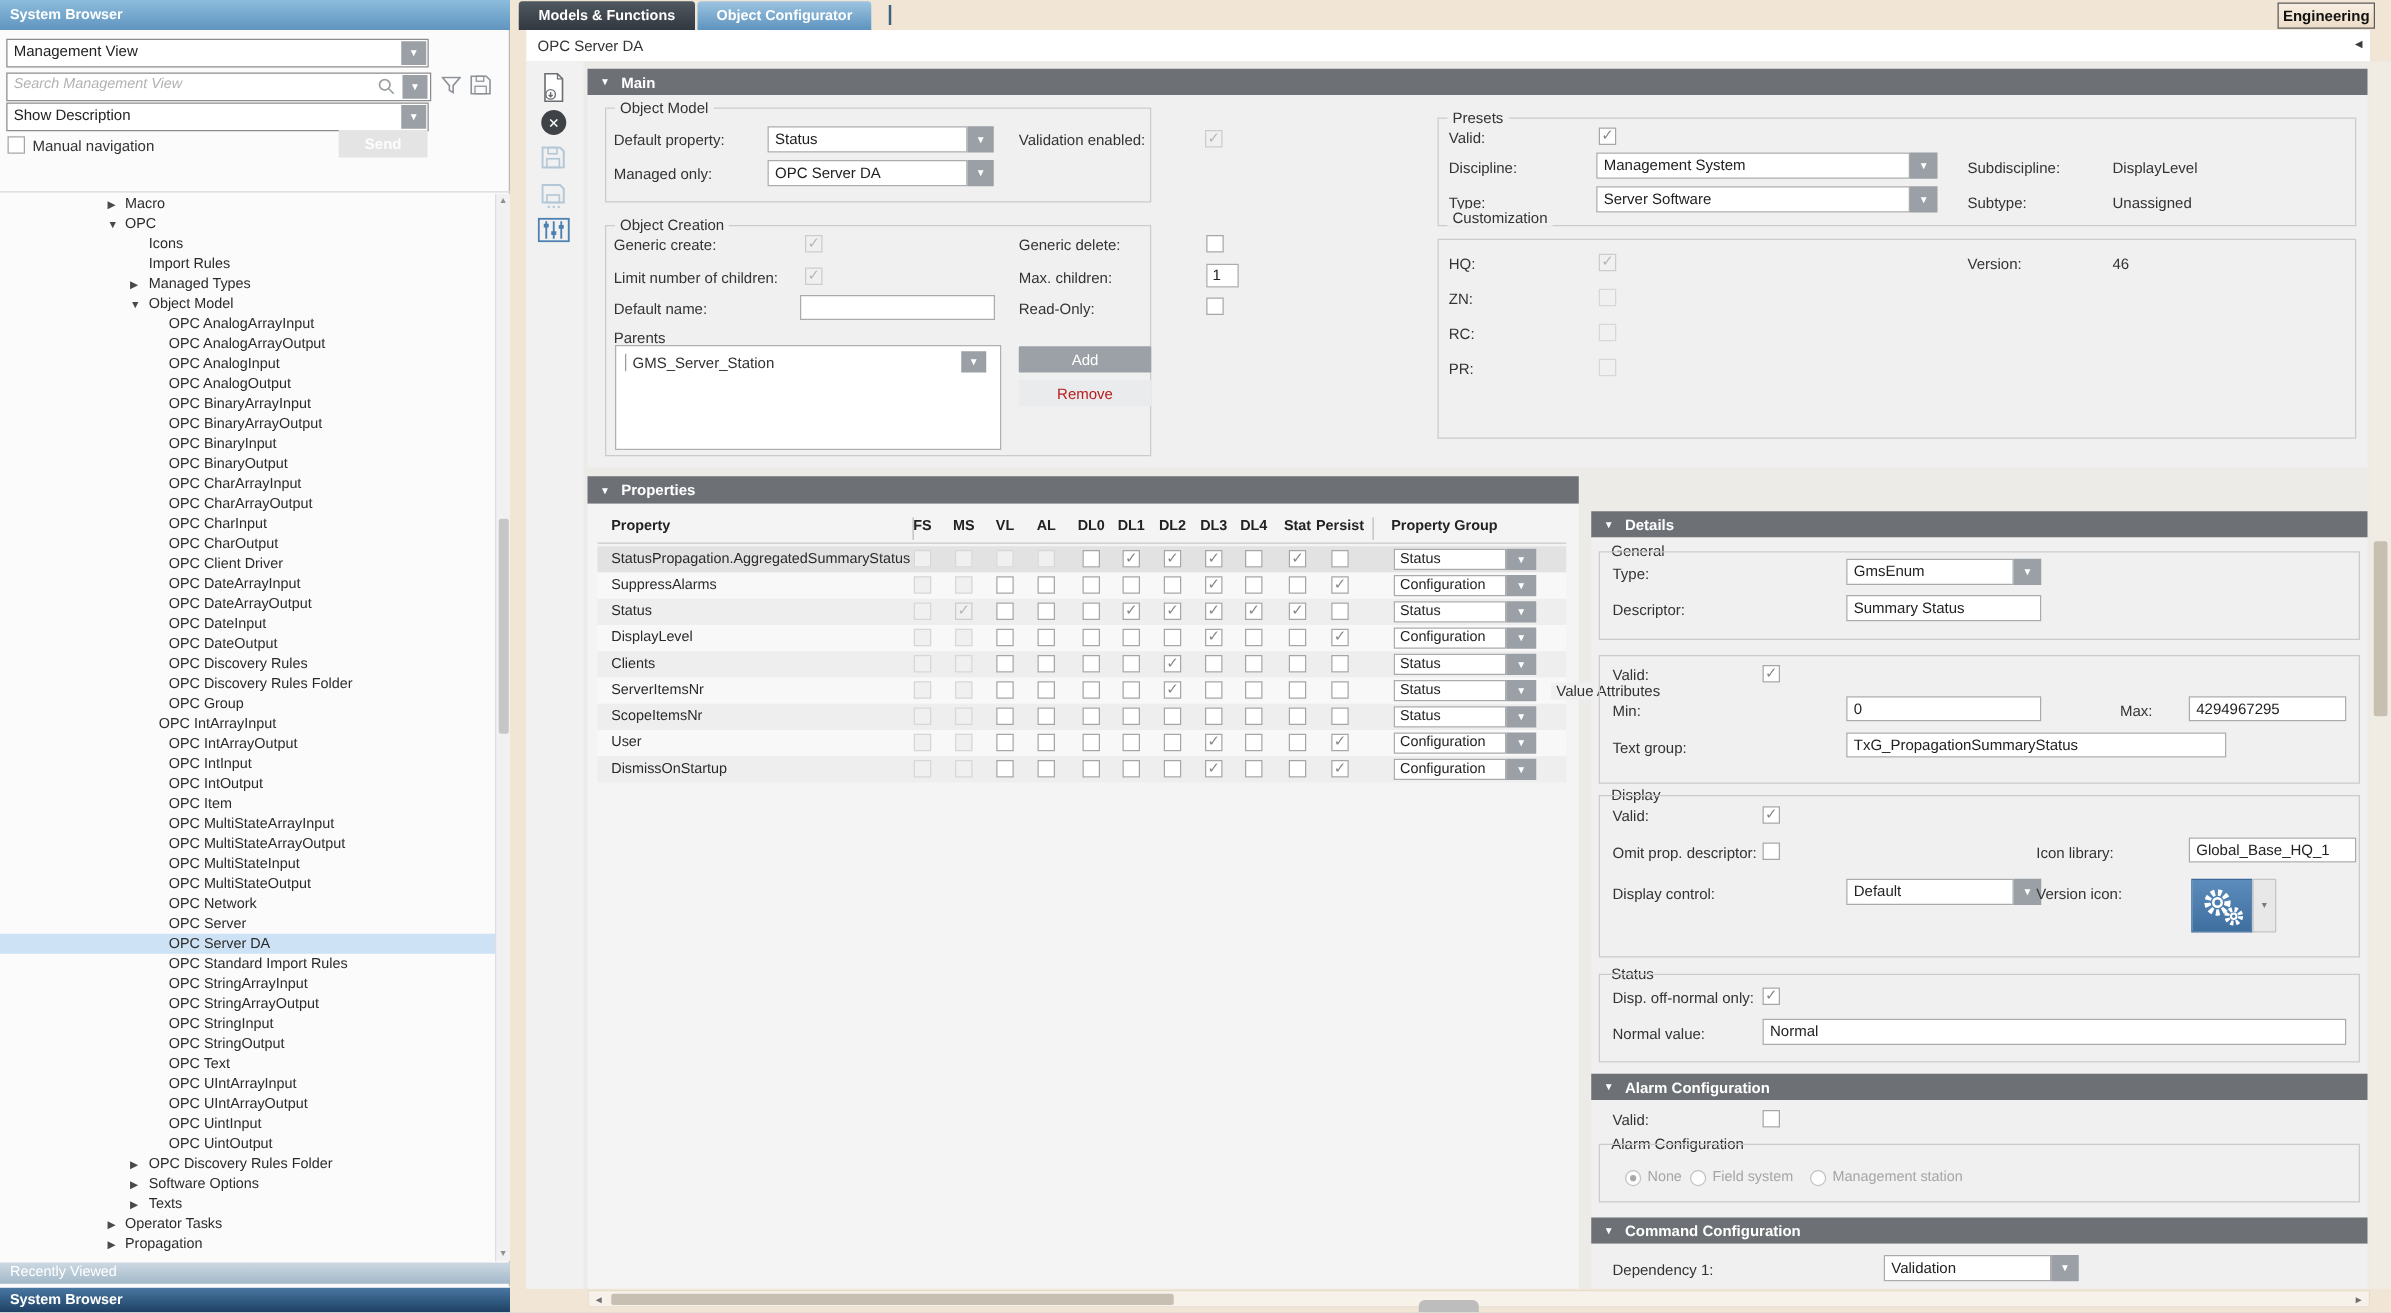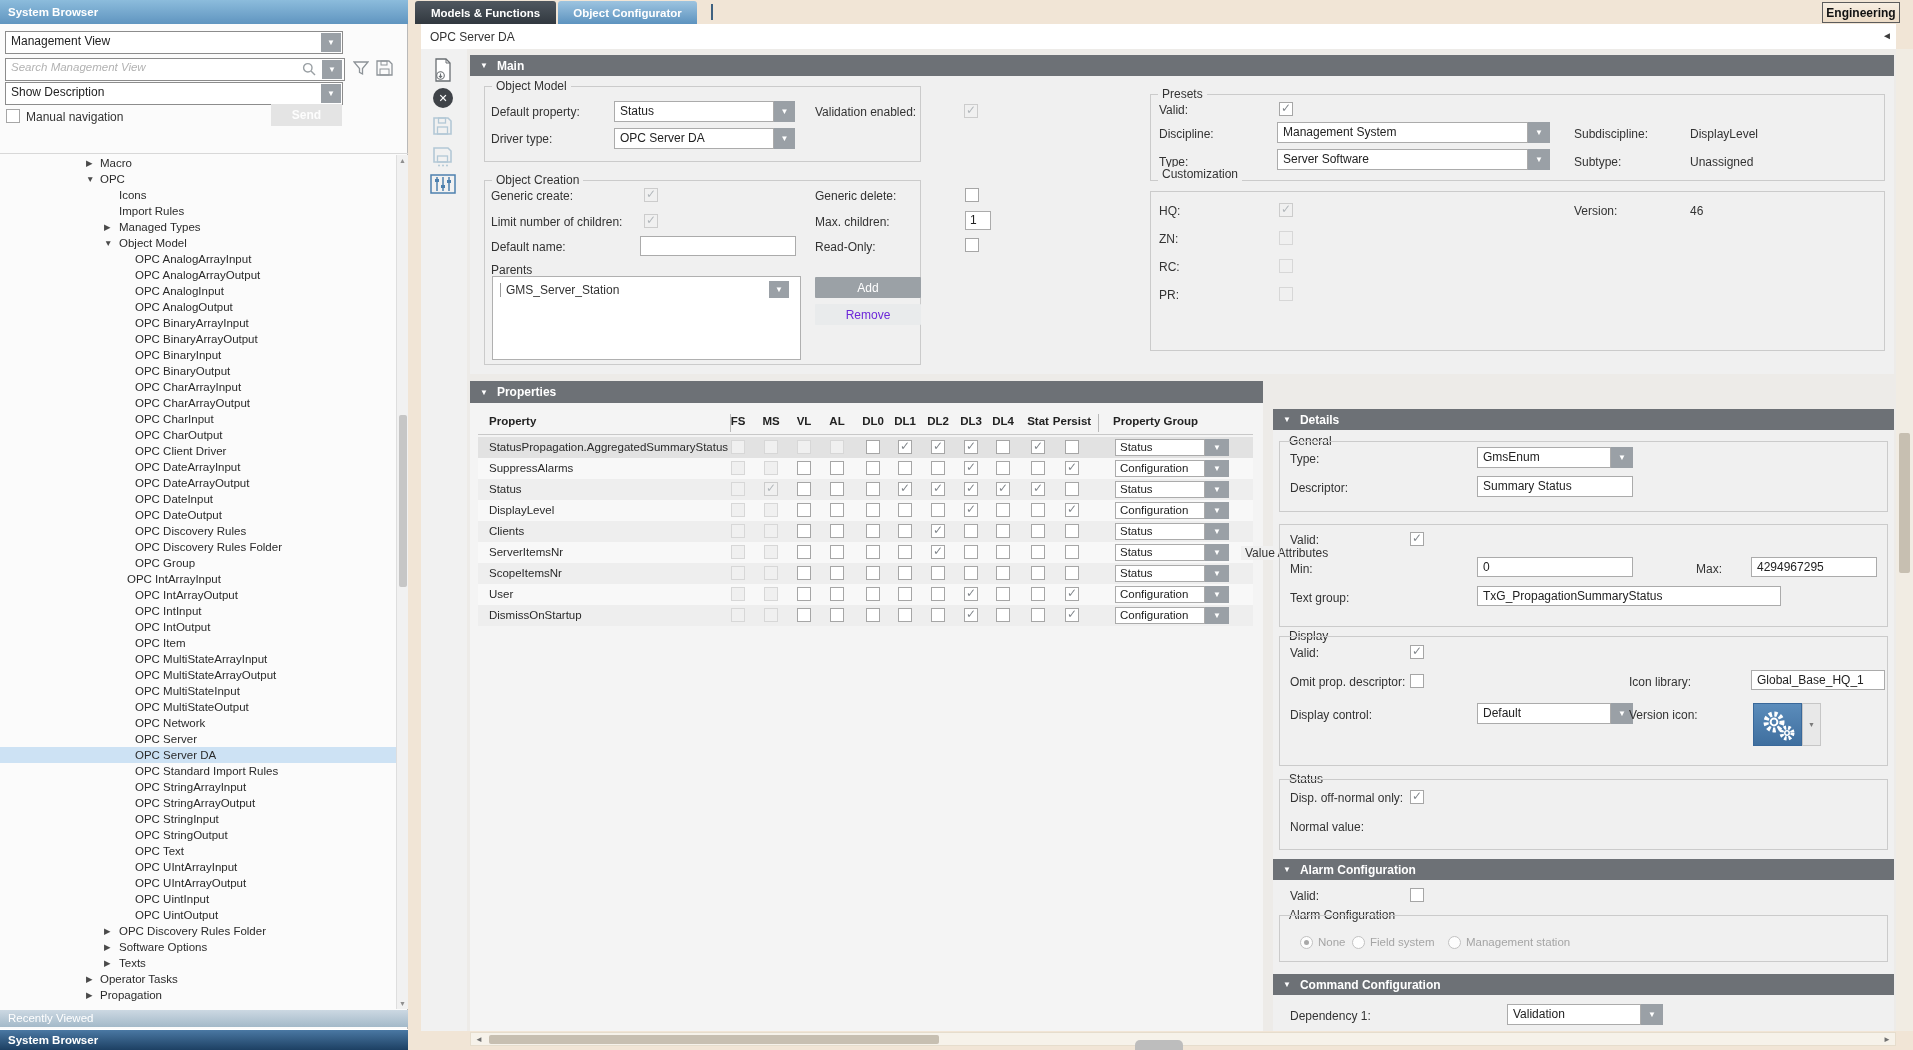--- a/index.html
+++ b/index.html
@@ -34,21 +34,21 @@
   .pname{position:absolute;left:19px;font-size:11.5px;color:#2a2a2a;line-height:21px;white-space:nowrap;}
   .pgfield{position:absolute;background:#fff;border:1px solid #ababab;font-size:11.5px;color:#222;
            padding:1px 4px;box-sizing:border-box;white-space:nowrap;overflow:hidden;}
   .radio{position:absolute;width:13px;height:13px;border:1px solid #c2c2c2;border-radius:50%;
          background:#fdfdfd;box-sizing:border-box;}
   .radio.sel::after{content:"";position:absolute;left:3px;top:3px;width:5px;height:5px;
                     border-radius:50%;background:#a9a9a9;}
   .rlbl{position:absolute;font-size:11.5px;color:#a5a5a5;white-space:nowrap;}
   .btn-gray{position:absolute;background:#9ba1a6;color:#fff;font-size:12px;display:flex;
             align-items:center;justify-content:center;border-radius:1px;}
-  .btn-light{position:absolute;background:#e9ebec;color:#6d28d9;font-size:12px;display:flex;
+  .btn-light{position:absolute;background:#e9ebec;color:#b91c1c;font-size:12px;display:flex;
              align-items:center;justify-content:center;border-radius:1px;}
   .tab{position:absolute;color:#fff;font-size:11.5px;font-weight:bold;display:flex;align-items:center;
        justify-content:center;border-radius:3px 3px 0 0;}
   .scroll-thumb{position:absolute;background:#c7bfb1;border-radius:2px;}
 </style>
 </head>
 <body>
 
 <div class="stage">
 
@@ -351,21 +351,21 @@
   </div>
   <div class="pbody" style="left:470px;top:76px;width:1424px;height:298px;"></div>
 
   <div class="grp" style="left:484px;top:86px;width:437px;height:76px;"></div>
   <span class="leg" style="left:492px;top:79px;">Object Model</span>
   <span class="lbl" style="left:491px;top:105px;">Default property:</span>
   <div class="field" style="left:614px;top:101px;width:160px;height:21px;">
     <span>Status</span>
   </div>
   <div class="dbtn" style="left:774px;top:101px;width:21px;height:21px;"></div>
-  <span class="lbl" style="left:491px;top:132px;">Driver type:</span>
+  <span class="lbl" style="left:491px;top:132px;">Managed only:</span>
   <div class="field" style="left:614px;top:128px;width:160px;height:21px;">
     <span>OPC Server DA</span>
   </div>
   <div class="dbtn" style="left:774px;top:128px;width:21px;height:21px;"></div>
   <span class="lbl" style="left:815px;top:105px;">Validation enabled:</span>
   <div class="cb dison" style="left:964px;top:104px;"></div>
 
   <div class="grp" style="left:484px;top:180px;width:437px;height:185px;"></div>
   <span class="leg" style="left:492px;top:173px;">Object Creation</span>
   <span class="lbl" style="left:491px;top:189px;text-align:right;">Generic create:</span>
@@ -646,20 +646,23 @@
     </svg>
   </div>
   <div class="abs" style="left:1802px;top:703px;width:19px;height:43px;background:#e8e8e8;border:1px solid #c6c6c6;
               display:flex;align-items:center;justify-content:center;font-size:7px;color:#7a7a7a;">▼</div>
 
   <span class="leg" style="left:1285px;top:772px;">Status</span>
   <div class="grp" style="left:1279px;top:779px;width:609px;height:71px;"></div>
   <span class="lbl" style="left:1290px;top:791px;">Disp. off-normal only:</span>
   <div class="cb on" style="left:1410px;top:790px;"></div>
   <span class="lbl" style="left:1290px;top:820px;">Normal value:</span>
+  <div class="field" style="left:1410px;top:815px;width:467px;height:21px;">
+    <span>Normal</span>
+  </div>
 
   <div class="shead" style="left:1273px;top:859px;width:621px;height:21px;">
     <span class="tri">▼</span>
     <span>Alarm Configuration</span>
   </div>
   <div class="pbody" style="left:1273px;top:880px;width:621px;height:94px;"></div>
   <span class="lbl" style="left:1290px;top:889px;">Valid:</span>
   <div class="cb" style="left:1410px;top:888px;"></div>
   <span class="leg" style="left:1285px;top:908px;">Alarm Configuration</span>
   <div class="grp" style="left:1279px;top:915px;width:609px;height:47px;"></div>

